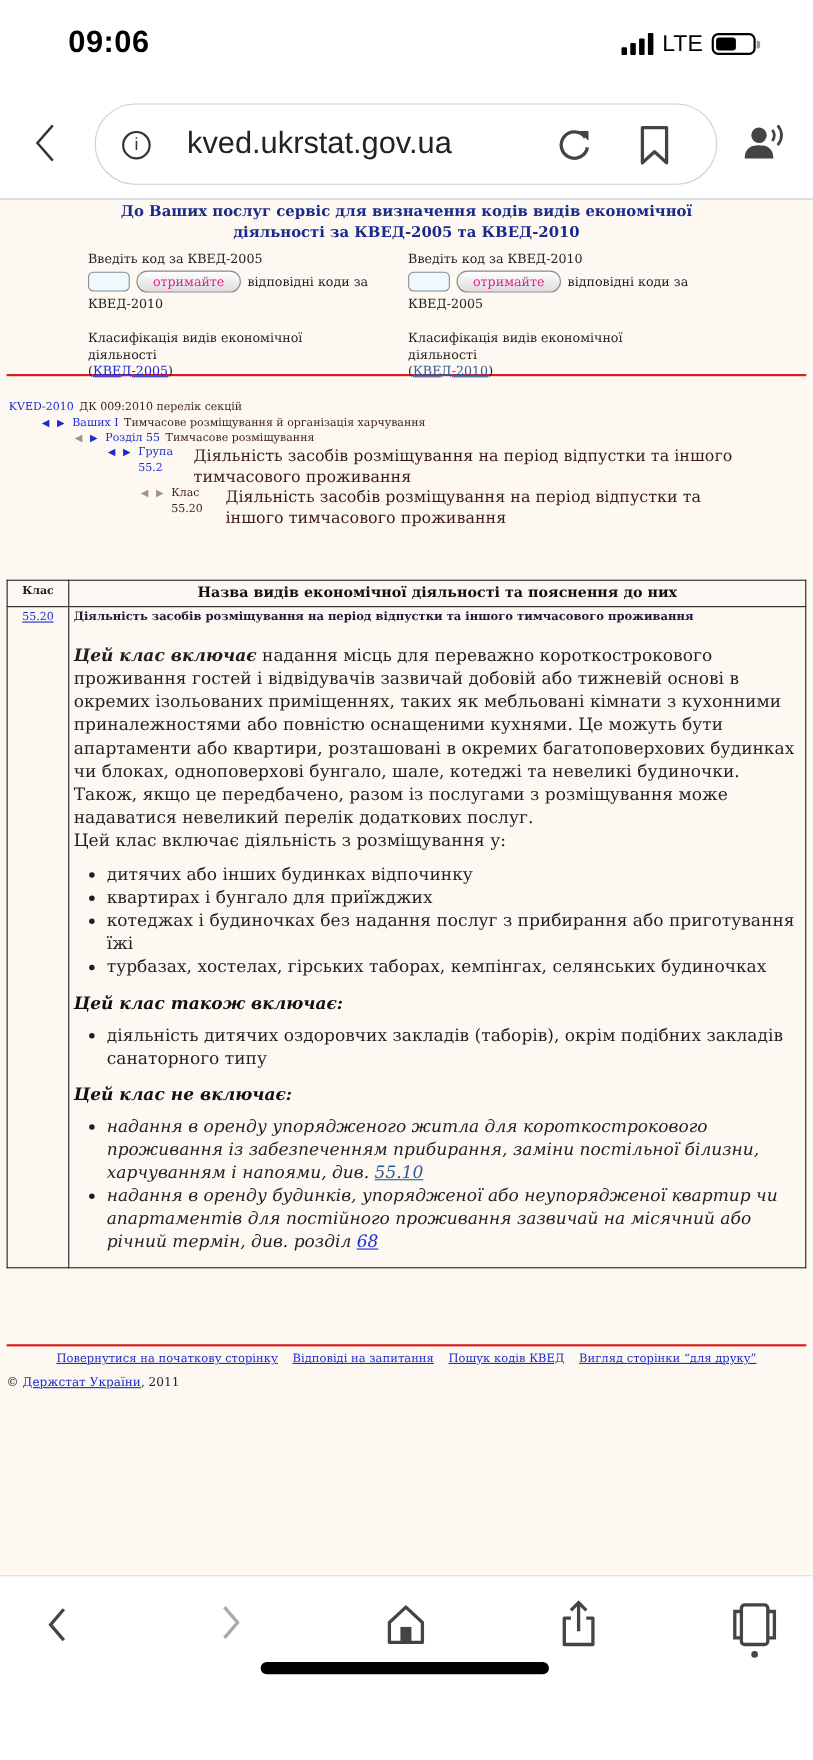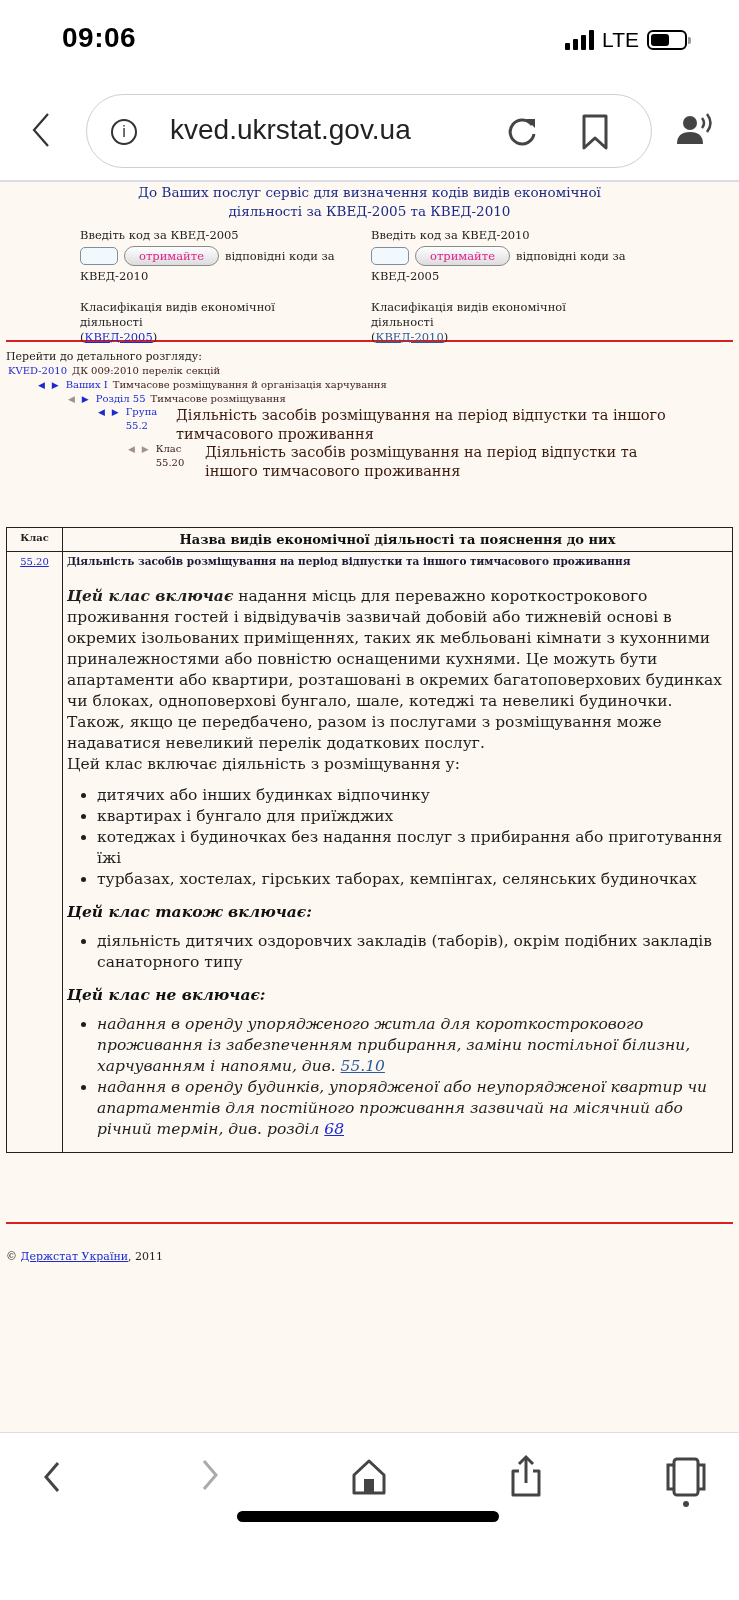--- a/index.html
+++ b/index.html
@@ -23,21 +23,21 @@
   .url-pill { position: absolute; left: 86px; top: 14px; width: 566px; height: 74px; border: 1.5px solid #cfcfd4; border-radius: 37px; background: #fff; }
   .info-icon { position: absolute; left: 24px; top: 24px; width: 26px; height: 26px; border: 2px solid #333; border-radius: 50%; font-family: "Liberation Sans", sans-serif; font-size: 16px; line-height: 22px; text-align: center; color: #333; }
   .url-text { position: absolute; left: 70px; top: 19px; font-family: "Liberation Sans", sans-serif; font-size: 28px; color: #222; margin-left: 13px; }
   .reload-icon { position: absolute; left: 418px; top: 20px; width: 34px; height: 34px; }
   .bookmark-icon { position: absolute; left: 494px; top: 18px; width: 28px; height: 38px; }
   .voice-icon { position: absolute; left: 674px; top: 30px; width: 46px; height: 40px; }
 
   
   .page { position: absolute; top: 182px; left: 0; width: 739px; height: 1250px; background: #fdf9f2; overflow: hidden; }
   .title-main { text-align: center; color: #1b2a8a; font-weight: bold; font-size: 20.5px; margin-top: 8px; letter-spacing: -0.3px; }
-  .title-sub { text-align: center; color: #1b2a8a; font-weight: normal; font-size: 13.5px; line-height: 17px; margin-top: 2px; }
+  .title-sub { text-align: center; color: #1b2a8a; font-weight: bold; font-size: 13.5px; line-height: 17px; margin-top: 2px; }
   .lookup { position: relative; height: 120px; }
   .lookup-col { position: absolute; top: 6px; width: 260px; font-size: 11.5px; color: #222; line-height: 19px; }
   .lookup-col.left { left: 80px; }
   .lookup-col.right { left: 371px; }
   .lookup-row { display: flex; align-items: center; gap: 6px; height: 22px; }
   .code-input { width: 38px; height: 18px; border: 1.5px solid #7c8ea0; border-radius: 5px; background: #f1f9fc; }
   .get-btn { height: 20px; padding: 0 14px; border: 1px solid #8a8a8a; border-radius: 10px; background: linear-gradient(#ffffff, #dcdcdc); color: #e0208c; font-family: "DejaVu Serif", serif; font-size: 11.5px; line-height: 18px; }
   .lookup-col .classif { margin-top: 14px; line-height: 15px; }
   a.lnk { color: #1a2ad0; text-decoration: underline; }
   a.lnk2 { color: #2a5a9a; text-decoration: underline; }
@@ -155,21 +155,20 @@
       <div class="classif">
         <span>Класифікація видів економічної діяльності</span><br>
         (<a class="lnk2">КВЕД-2010</a>)
       </div>
     </div>
   </div>
 
   <div class="red-line"></div>
 
   <div class="nav-detail">
-    <div>Перейти до детального розгляду:</div>
     <div class="nav-row" style="left:8px; top:22px;justify-content:flex-end;">
       <a class="lk">KVED-2010</a>
       <span class="tx">ДК 009:2010 перелік секцій</span>
     </div>
     <div class="nav-row" style="left:38px; top:36px;">
       <span class="arrows">◀ ▶</span>
       <a class="lk">Ваших I</a>
       <span class="tx">Тимчасове розміщування й організація харчування</span>
     </div>
     <div class="nav-row" style="left:68px; top:50px;">
@@ -219,20 +218,26 @@
         <ul class="list italic">
           <li><span>надання в оренду упорядженого житла для короткострокового проживання із забезпеченням прибирання, заміни постільної білизни, харчуванням і напоями, див. </span><a class="lnk2">55.10</a></li>
           <li><span>надання в оренду будинків, упорядженої або неупорядженої квартир чи апартаментів для постійного проживання зазвичай на місячний або річний термін, див. розділ </span><a class="lnk">68</a></li>
         </ul>
       </td>
     </tr>
   </tbody>
     </table>
 
   <div class="footer-line"></div>
+  <div class="footer-links">
+    <a>Повернутися на початкову сторінку</a>
+    <a>Відповіді на запитання</a>
+    <a>Пошук кодів КВЕД</a>
+    <a>Вигляд сторінки “для друку”</a>
+  </div>
   <div class="copyright">
     <span>©</span>
     <a class="lnk">Держстат України</a><span>, 2011</span>
   </div>
 </div>
 
 <div class="bottom-bar">
   <div class="tb-icon" style="left:36px">
     <svg width="44" height="50" viewBox="0 0 44 50">
         <polyline points="22,10 10,24 22,38" fill="none" stroke="#444" stroke-width="3"></polyline>

